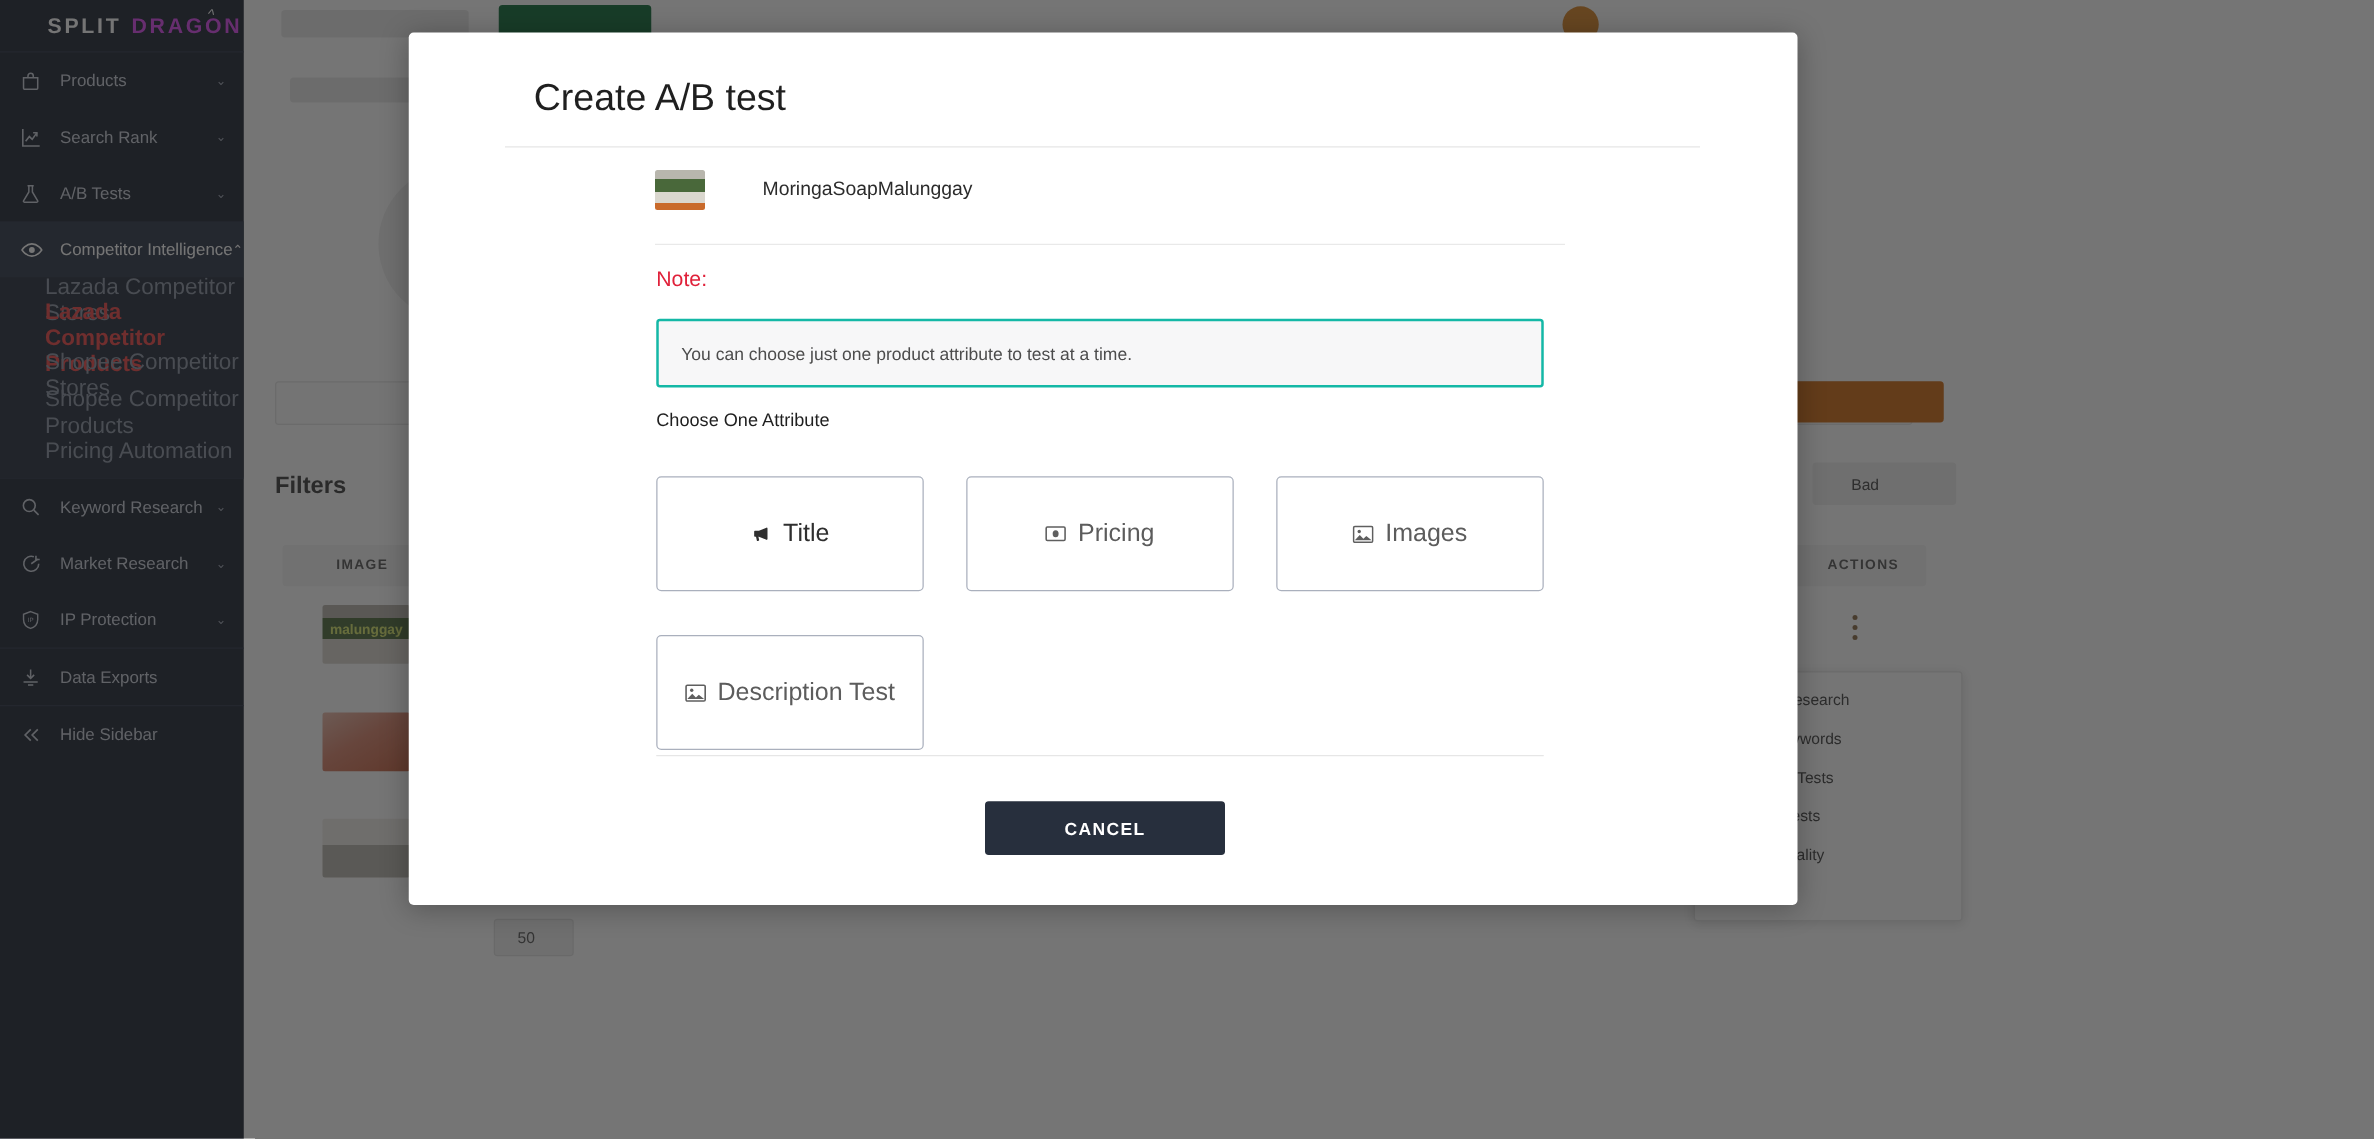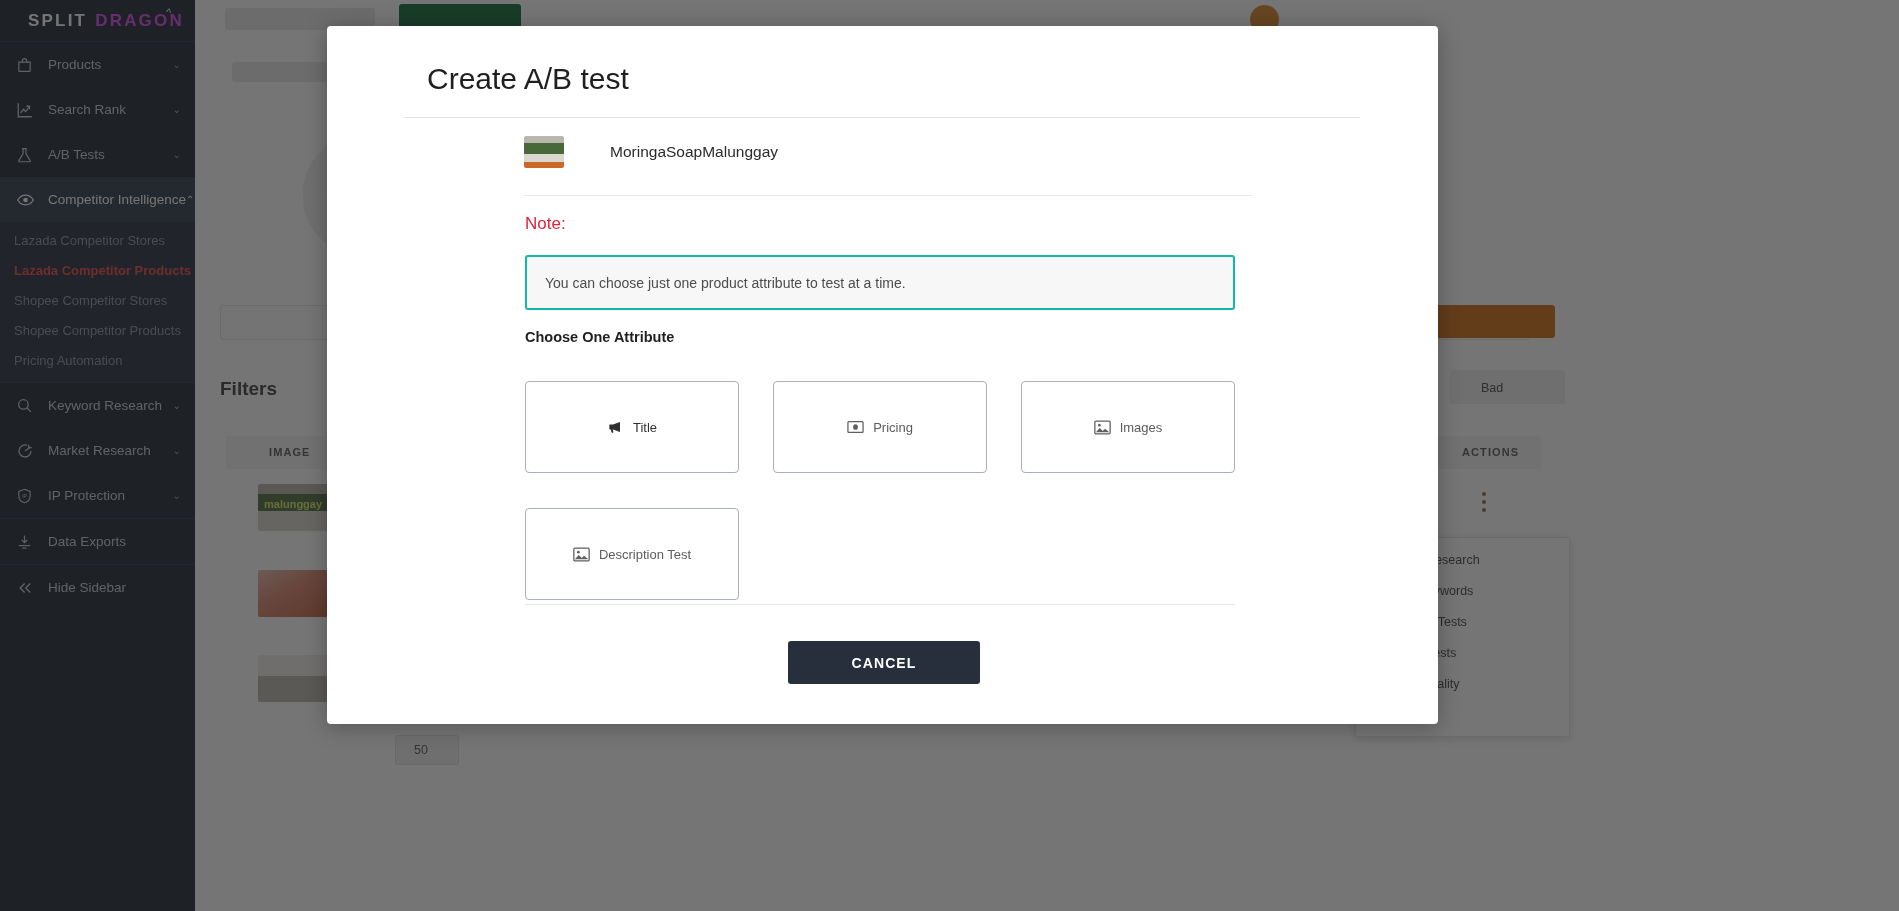--- a/index.html
+++ b/index.html
@@ -14,21 +14,21 @@
   
   .sidebar {
     position: absolute; left: 0; top: 0;
     width: 195px; height: 911px;
     background: #1b2230;
     z-index: 5;
     overflow: hidden;
   }
   .brand {
     height: 41px; display: flex; align-items: center;
-    padding-left: 28px; position: relative;
+    padding-left: 38px; position: relative;
   }
   .brand .b1 { color: #ffffff; font-size: 17px; letter-spacing: 2.2px; font-weight: 600; }
   .brand .b2 { color: #d946ef; font-size: 17px; letter-spacing: 2.2px; font-weight: 600; margin-left: 8px; }
   .brand .caret {
     position: absolute; left: 166px; top: 6px;
     color: #ffffff; font-size: 11px; transform: rotate(14deg);
   }
   .navsep { height: 1px; background: #2b3345; }
 
   .nav-item {
@@ -43,21 +43,21 @@
   .nav-item .lbl { flex: 1; white-space: nowrap; }
   .nav-item .chev { font-size: 10px; color: #98a0ae; margin-left: auto; }
   .nav-item.active {
     background: #2c3547; color: #ffffff;
   }
   .nav-item.active .chev { color: #ffffff; }
 
   .subnav { background: #222b3a; padding: 3px 0 7px 0; }
   .sub-item {
     height: 30px; display: flex; align-items: center;
-    padding-left: 14px; font-size: 13px; color: #8b93a3; cursor: pointer;
+    padding-left: 36px; font-size: 18px; color: #8b93a3; cursor: pointer;
   }
   .sub-item.sel { color: #ef4444; font-weight: bold; }
 
   .nav-sep-line { height: 1px; background: #2b3345; margin: 0; }
 
   svg.i { display: block; }
 
   
   .page {
     position: absolute; left: 195px; top: 0;
@@ -189,34 +189,34 @@
   }
   .note-box {
     position: absolute; left: 198px; top: 229px;
     width: 710px; height: 55px;
     background: #f7f7f8; border: 2px solid #14b8a6; border-radius: 3px;
     display: flex; align-items: center; padding-left: 18px;
   }
   .note-text { font-size: 14px; color: #4c4c4c; }
   .choose-label {
     position: absolute; left: 198px; top: 303px;
-    font-size: 14.5px; color: #1f1f1f; font-weight: 700;
+    font-size: 14.5px; color: #1f1f1f; font-weight: 400;
   }
   .cards {
     position: absolute; left: 198px; top: 355px;
     width: 712px;
     display: flex; flex-wrap: wrap; gap: 35px 34px;
   }
   .attr-card {
     width: 214px; height: 92px;
     border: 1px solid #aab0bd; border-radius: 4px;
     display: flex; align-items: center; justify-content: center;
     gap: 9px; cursor: pointer; background: #fff;
   }
-  .attr-card .clabel { font-size: 13px; color: #5c5c5c; }
+  .attr-card .clabel { font-size: 20px; color: #5c5c5c; }
   .attr-card.dark-label .clabel { color: #2f2f2f; }
   .attr-card .cicon {
     display: flex; align-items: center; justify-content: center;
     width: 17px; height: 17px; color: #5f5f5f;
   }
   .attr-card.dark-label .cicon { color: #2f2f2f; }
   .bottom-divider {
     position: absolute; left: 198px; top: 578px; width: 710px; height: 1px;
     background: #e6e6e6;
   }

